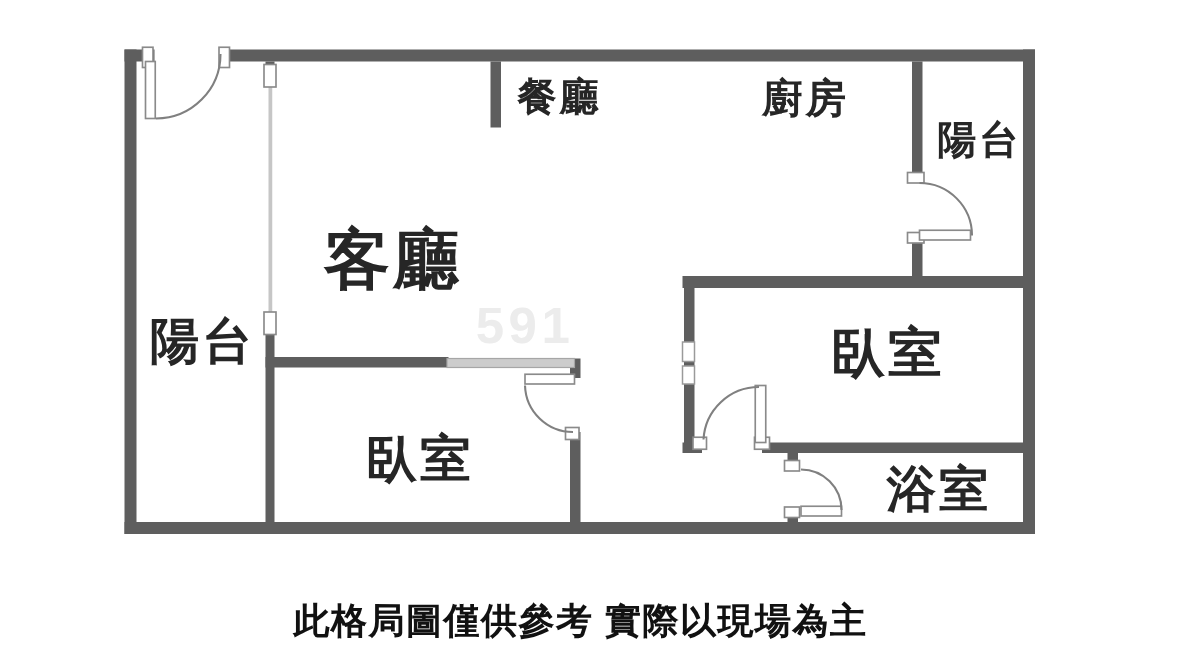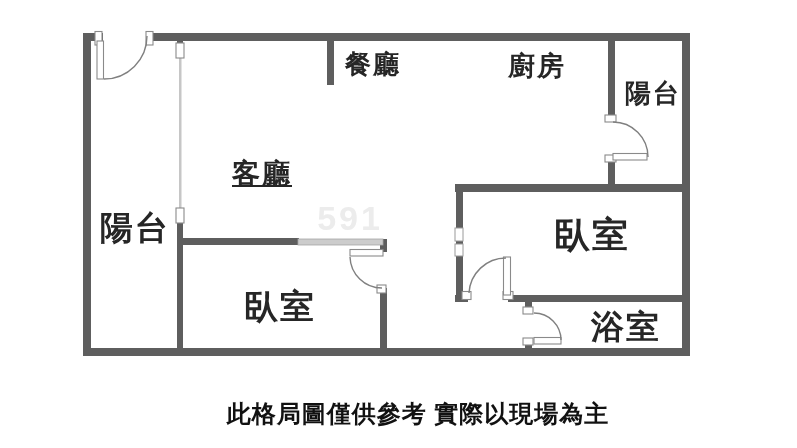--- a/index.html
+++ b/index.html
@@ -24,41 +24,40 @@
     transform:translate(-50%,-50%);
     color:var(--label);
     font-weight:600;
     white-space:nowrap;
     letter-spacing:2px;
     line-height:1;
   }
   .lbl-dining        {left:373px;top:64px;  font-size:26px;}
   .lbl-kitchen       {left:537px;top:66px;  font-size:27px;}
   .lbl-balcony-right {left:653px;top:93px;  font-size:26px;}
-  .lbl-living        {left:262px;top:174px; font-size:28px;text-decoration:underline;}
+  .lbl-living        {left:262px;top:174px; font-size:44px;}
   .lbl-balcony-left  {left:135px;top:227px; font-size:33px;}
   .lbl-bedroom-left  {left:280px;top:306px; font-size:34px;}
   .lbl-bedroom-right {left:592px;top:235px; font-size:36px;}
   .lbl-bathroom      {left:626px;top:326px; font-size:33px;}
   .watermark{
     position:absolute;left:350px;top:218px;
     transform:translate(-50%,-50%);
     color:var(--watermark);
     font-size:34px;font-weight:700;
     letter-spacing:3px;
     user-select:none;
   }
   .caption{
     position:absolute;left:387px;top:414px;
     transform:translate(-50%,-50%);
     color:var(--caption);
     font-size:24px;font-weight:700;
     white-space:nowrap;
     letter-spacing:1px;
-    margin-left:31px;
   }
   .wall{fill:var(--wall);}
   .lightwall{fill:var(--light-wall);stroke:#a6a6a6;stroke-width:0.8;}
   .leaf{fill:#ffffff;stroke:var(--door-line);stroke-width:1.1;}
   .jamb{fill:#ffffff;stroke:var(--door-line);stroke-width:1.1;}
   .arc{fill:none;stroke:#808080;stroke-width:1.4;}
   .slider{fill:#c6c6c6;}
   .winpane{fill:#ffffff;stroke:#9a9a9a;stroke-width:1;}
 </style>
 </head>

